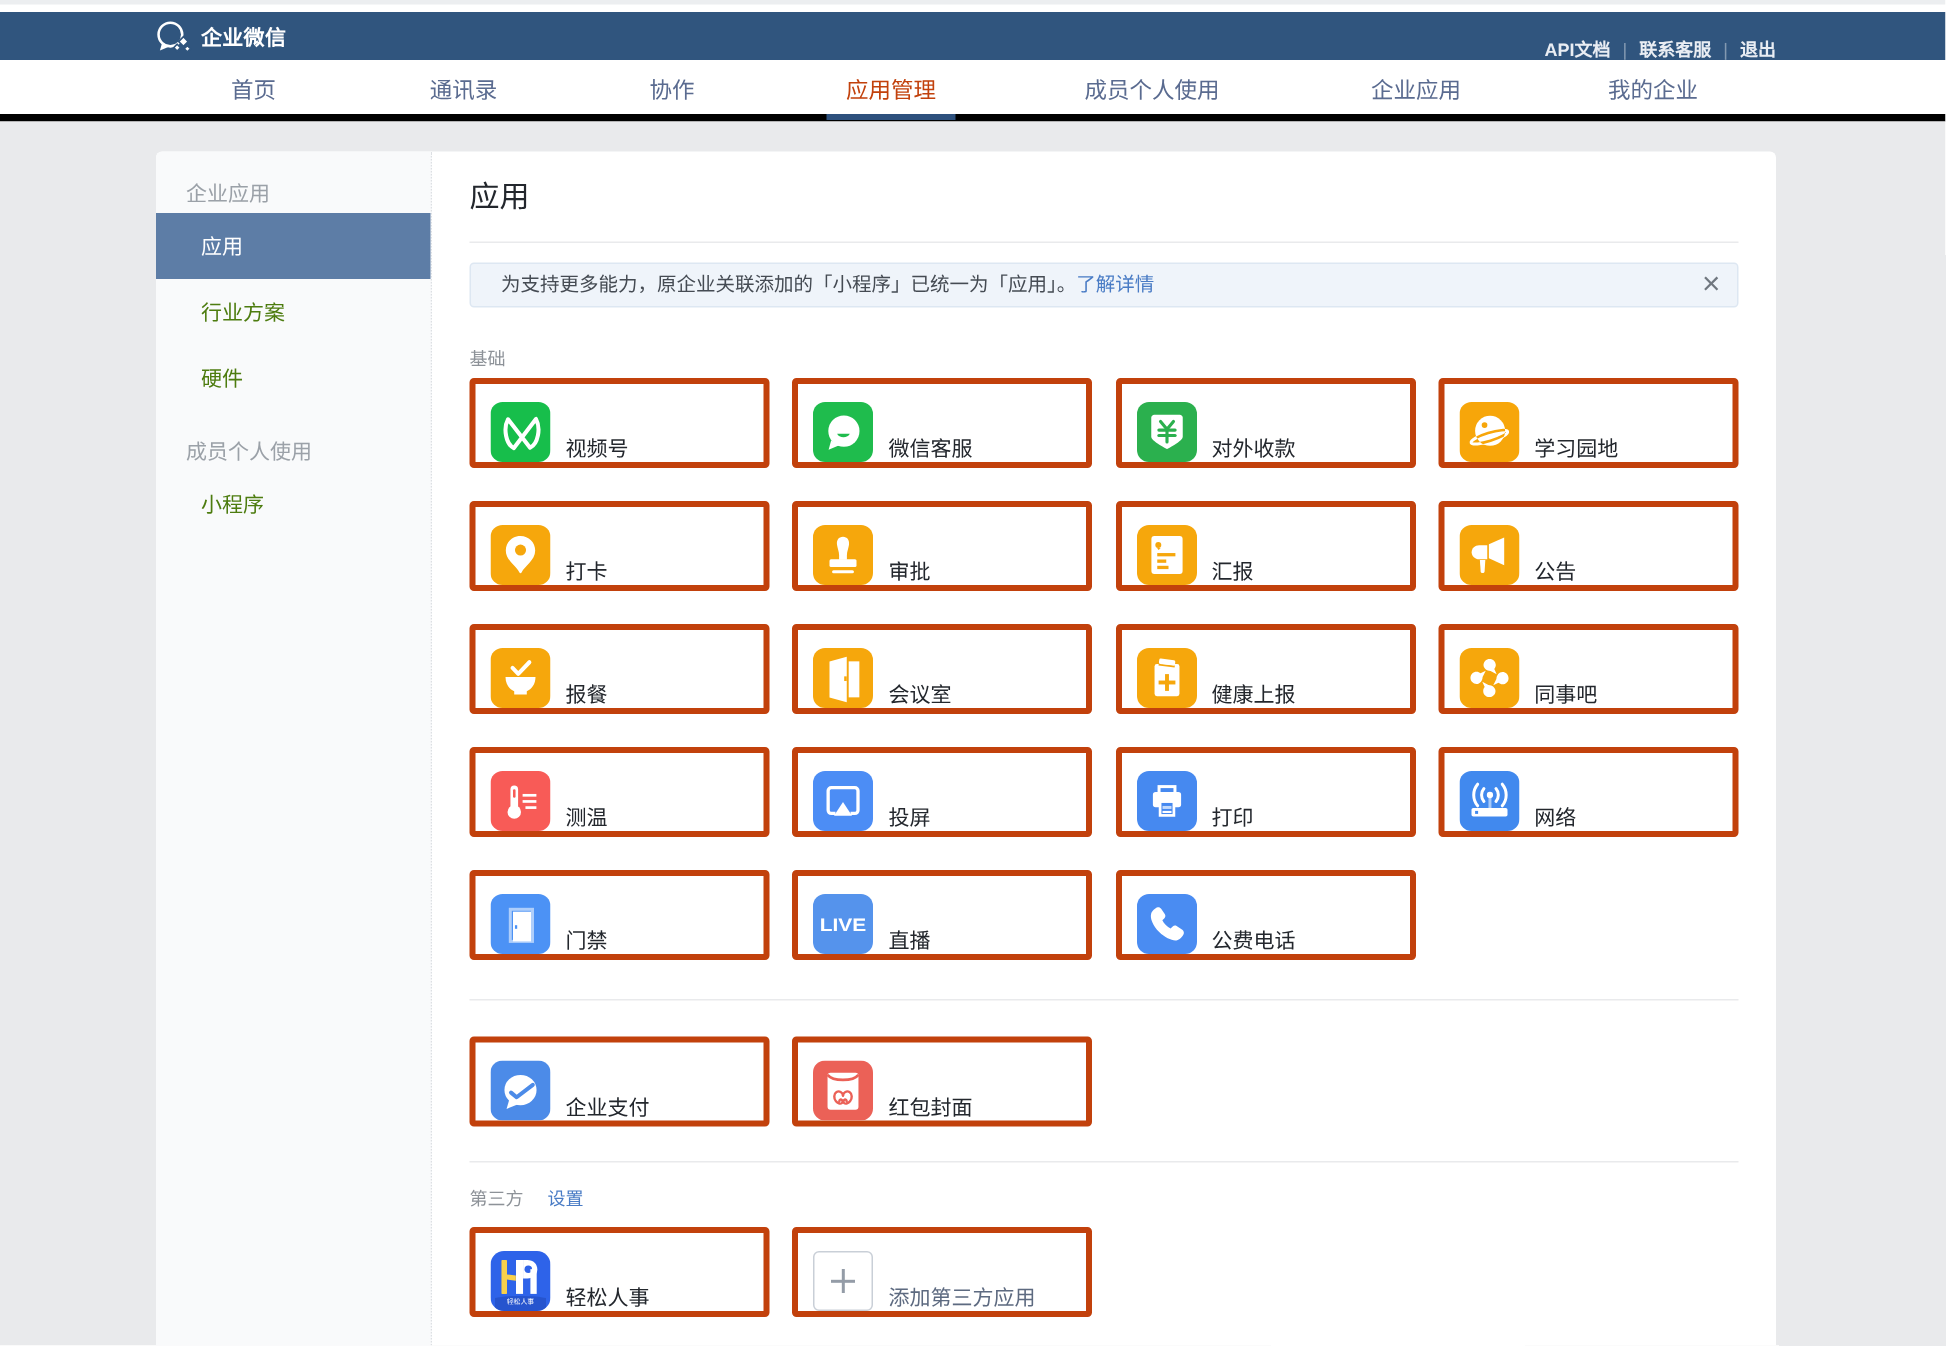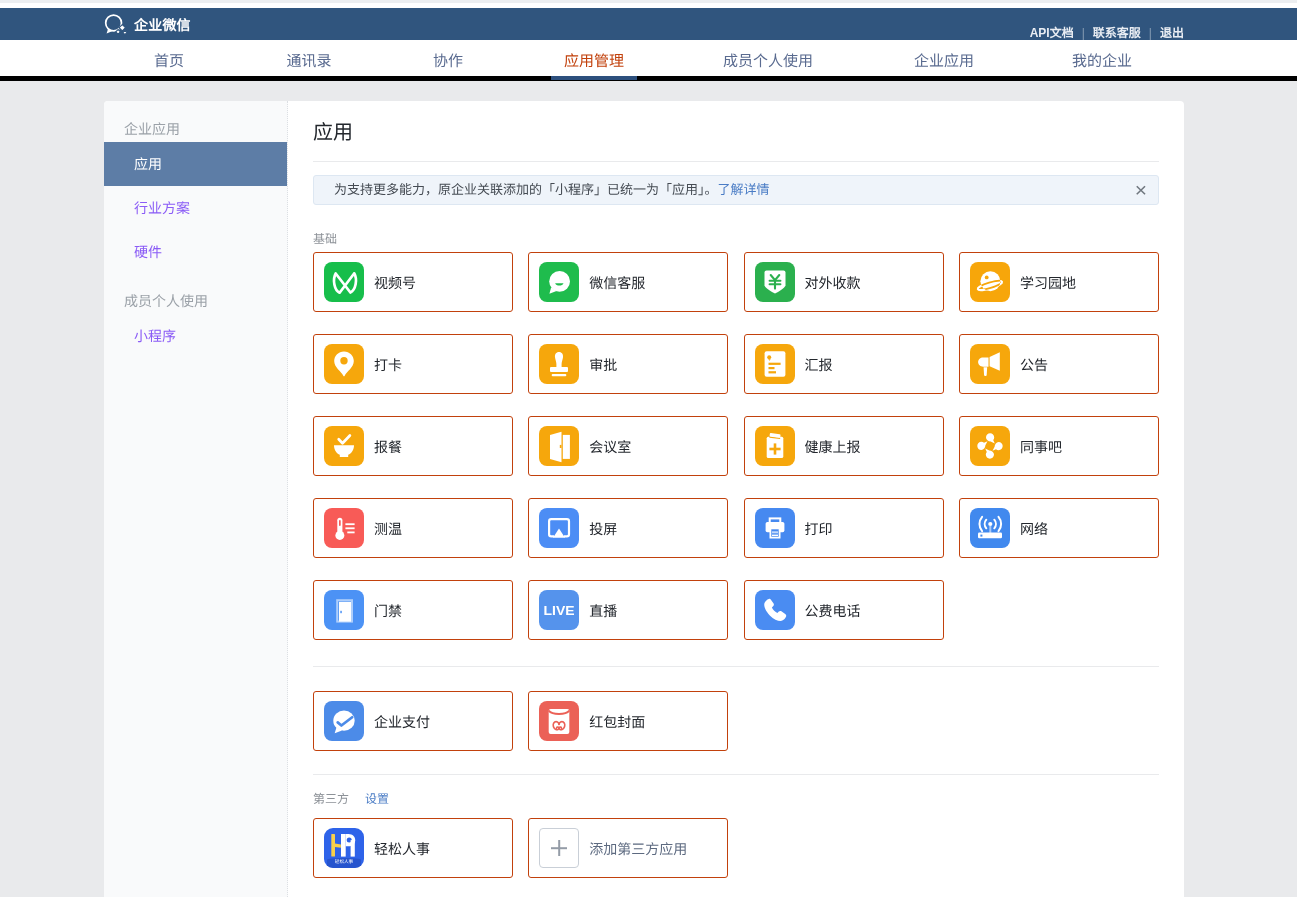--- a/index.html
+++ b/index.html
@@ -15,32 +15,32 @@
 .toplinks .sep{color:rgba(255,255,255,.4);font-weight:normal;margin:0 8px;font-size:12px}
 .nav{position:absolute;top:40px;left:0;width:1297px;height:41px;background:#fff;border-bottom:5px solid #000000}
 .tab{position:absolute;top:0;height:40px;line-height:42px;font-size:15px;color:#5a6b90;transform:translateX(-50%);white-space:nowrap}
 .tab.act{color:#c2410c}
 .underline{position:absolute;left:551px;top:36px;width:86px;height:4px;background:#2d507d}
 .page{position:absolute;top:81px;left:0;width:1297px;height:816px;background:#e9eaec;overflow:hidden}
 .panel{position:absolute;left:104px;top:20px;width:1080px;height:1000px;background:#fff;border-radius:4px}
 .side{position:absolute;left:0;top:0;bottom:0;width:184px;background:#f9fafb;border-right:1px dotted #dcdfe3;border-radius:4px 0 0 4px;padding-top:15px}
 .shead{height:26px;line-height:26px;padding-left:20px;font-size:14px;color:#9ba1a8}
 .shead.m2{margin-top:14px}
-.sitem{height:44px;line-height:44px;padding-left:30px;font-size:14px;color:#8b5cf6}
+.sitem{height:44px;line-height:44px;padding-left:30px;font-size:14px;color:#4d7c0f}
 .sitem.sel{background:#5d7da6;color:#fff}
 .main{margin-left:184px;width:896px}
 h1{font-size:20px;font-weight:normal;color:#23272d;padding:19px 25px 0;line-height:24px;height:43px}
 .div1{border-top:1px solid #e9eaec;margin:17px 25px 0}
 .notice{margin:13px 25px 0;height:30px;background:#eff4fa;border:1px solid #dde7f2;border-radius:3px;line-height:28px;font-size:13px;color:#454b53;padding:0 34px 0 20px;position:relative}
 .notice a{color:#4a7cc5;text-decoration:none}
 .notice .x{position:absolute;right:11px;top:0;line-height:27px;color:#70777f;font-size:21px;font-weight:normal}
 .slabel{margin:26px 25px 0;font-size:12px;color:#8d9298;line-height:16px}
 .slabel a{color:#4a7cc5;text-decoration:none;margin-left:16px}
 .grid{display:flex;flex-wrap:wrap;column-gap:15.3px;row-gap:22px;margin:5px 25px 0}
-.card{width:200px;height:60px;border:1px solid #c2410c;border-radius:3px;display:flex;align-items:center;padding-left:10px;background:#fff}
+.card{width:200px;height:60px;border:4px solid #c2410c;border-radius:3px;display:flex;align-items:flex-end;padding-left:10px;background:#fff}
 .card .ic{width:40px;height:40px;flex:none}
 .card .lb{margin-left:10px;font-size:14px;color:#23272d}
 .hr{border-top:1px solid #e9eaec;margin:26px 25px 0}
 .hr2{border-top:1px solid #e9eaec;margin:23px 25px 0}
 .g2{margin-top:24px}
 .g3{margin-top:11px}
 .addic{width:40px;height:40px;flex:none;border:1px solid #c9cfd7;border-radius:4px;position:relative}
 .addic:before{content:"";position:absolute;left:50%;top:50%;width:16px;height:1.6px;background:#949ca7;transform:translate(-50%,-50%)}
 .addic:after{content:"";position:absolute;left:50%;top:50%;width:1.6px;height:16px;background:#949ca7;transform:translate(-50%,-50%)}
 .card .lb2{margin-left:10px;font-size:14px;color:#5d6a80}

